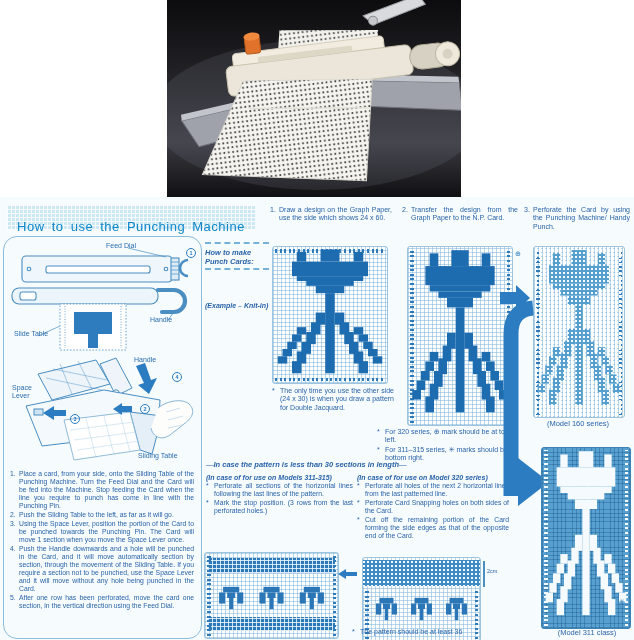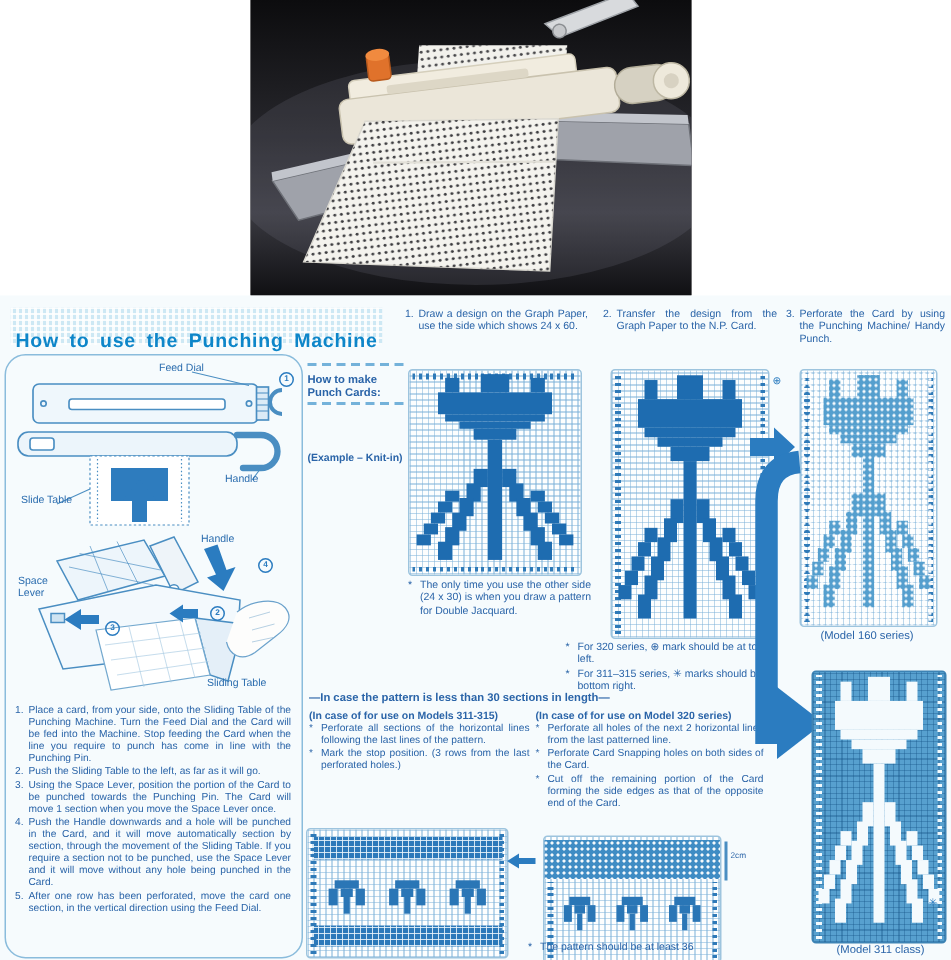--- a/index.html
+++ b/index.html
@@ -7,27 +7,27 @@
        font-family:"Liberation Sans",sans-serif;color:#2a64a8;}
   .abs{position:absolute;}
   
   .photo{left:167px;top:0;width:294px;height:197px;background:#141417;}
   
   .manual-bg{left:0;top:197px;width:634px;height:443px;background:#f6fbfd;}
   .hdr-band{left:7px;top:205px;width:248px;height:25px;background:#cde8f4;
     background-image:repeating-linear-gradient(0deg,rgba(255,255,255,.85) 0 1.5px,transparent 1.5px 4px),
                      repeating-linear-gradient(90deg,rgba(255,255,255,.85) 0 1.5px,transparent 1.5px 4px);
     display:flex;align-items:center;justify-content:center;}
-  .hdr-title{font-size:13px;font-weight:bold;color:#0e86c9;letter-spacing:.5px;word-spacing:3px;white-space:nowrap;margin-top:17px;}
+  .hdr-title{font-size:13px;font-weight:normal;color:#0e86c9;letter-spacing:.5px;word-spacing:3px;white-space:nowrap;margin-top:17px;}
   .left-box{left:3px;top:236px;width:197px;height:401px;border:1.2px solid #8abcdc;border-radius:14px;}
   
   .t68{font-size:6.8px;line-height:8px;}
   .t7{font-size:7px;line-height:8.4px;}
   .t75{font-size:7.5px;line-height:9px;}
-  .bold{font-weight:bold;}
+  .bold{font-weight:bold;font-style:italic;}
   .just{text-align:justify;}
   .lbl{font-size:7px;color:#2a6cae;white-space:nowrap;}
   .row{display:flex;}
   .num{width:9px;flex:0 0 9px;}
   .bul{width:8px;flex:0 0 8px;}
   .txt{flex:1;}
   ol.plain,ul.plain{margin:0;padding:0;list-style:none;}
   .item{display:flex;margin-bottom:1px;}
   .circ{width:8px;height:8px;border:1px solid #2b7cc0;border-radius:50%;color:#2b7cc0;
         font-size:5.5px;line-height:8px;text-align:center;font-weight:bold;}

